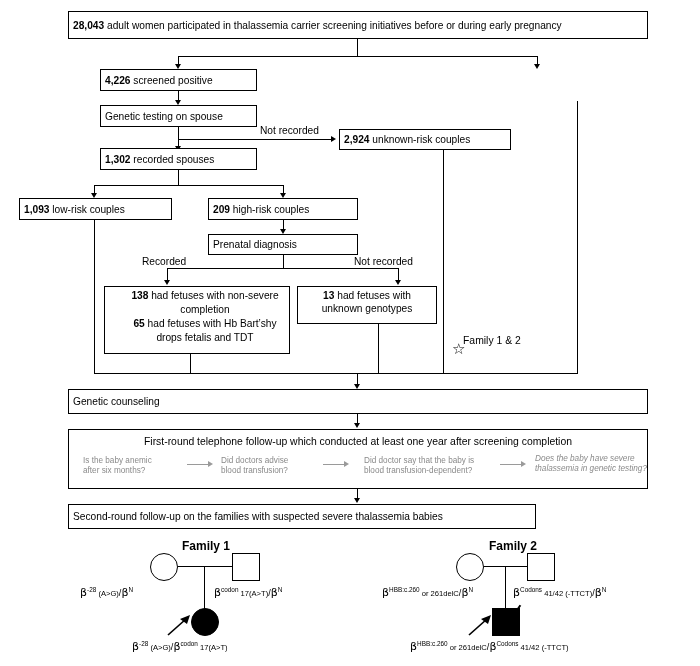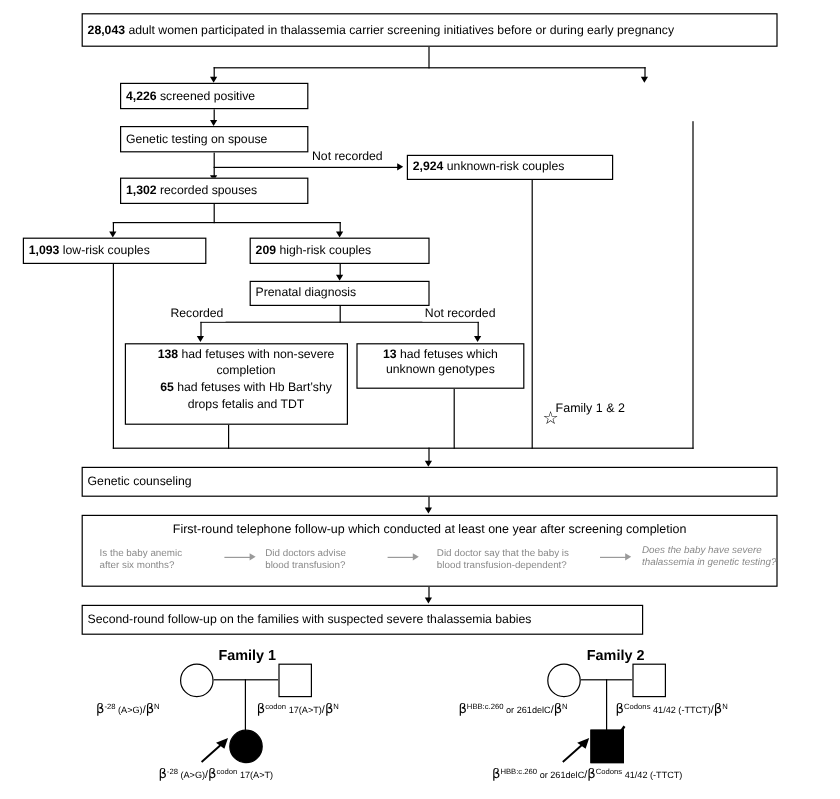--- a/index.html
+++ b/index.html
@@ -244,21 +244,21 @@
     </span>
     <span>completion</span>
     <span>
       <span class="b">65</span><span> had fetuses with Hb Bart’shy</span>
     </span>
     <span>drops fetalis and TDT</span>
   </div>
 
   <div class="box" style="left:297px; top:286px; width:140px; height:38px; flex-direction:column;">
     <span>
-      <span class="b">13</span><span> had fetuses which</span>
+      <span class="b">13</span><span> had fetuses with</span>
     </span>
     <span>unknown genotypes</span>
   </div>
 
   <div class="star" style="left:452px; top:341px;">☆</div>
   <div class="star-label" style="left:463px; top:335px;">Family 1 &amp; 2</div>
 
   <div class="vline line" style="left:94px; top:220px; height:154px;"></div>
 
   <div class="vline line" style="left:190px; top:354px; height:20px;"></div>

